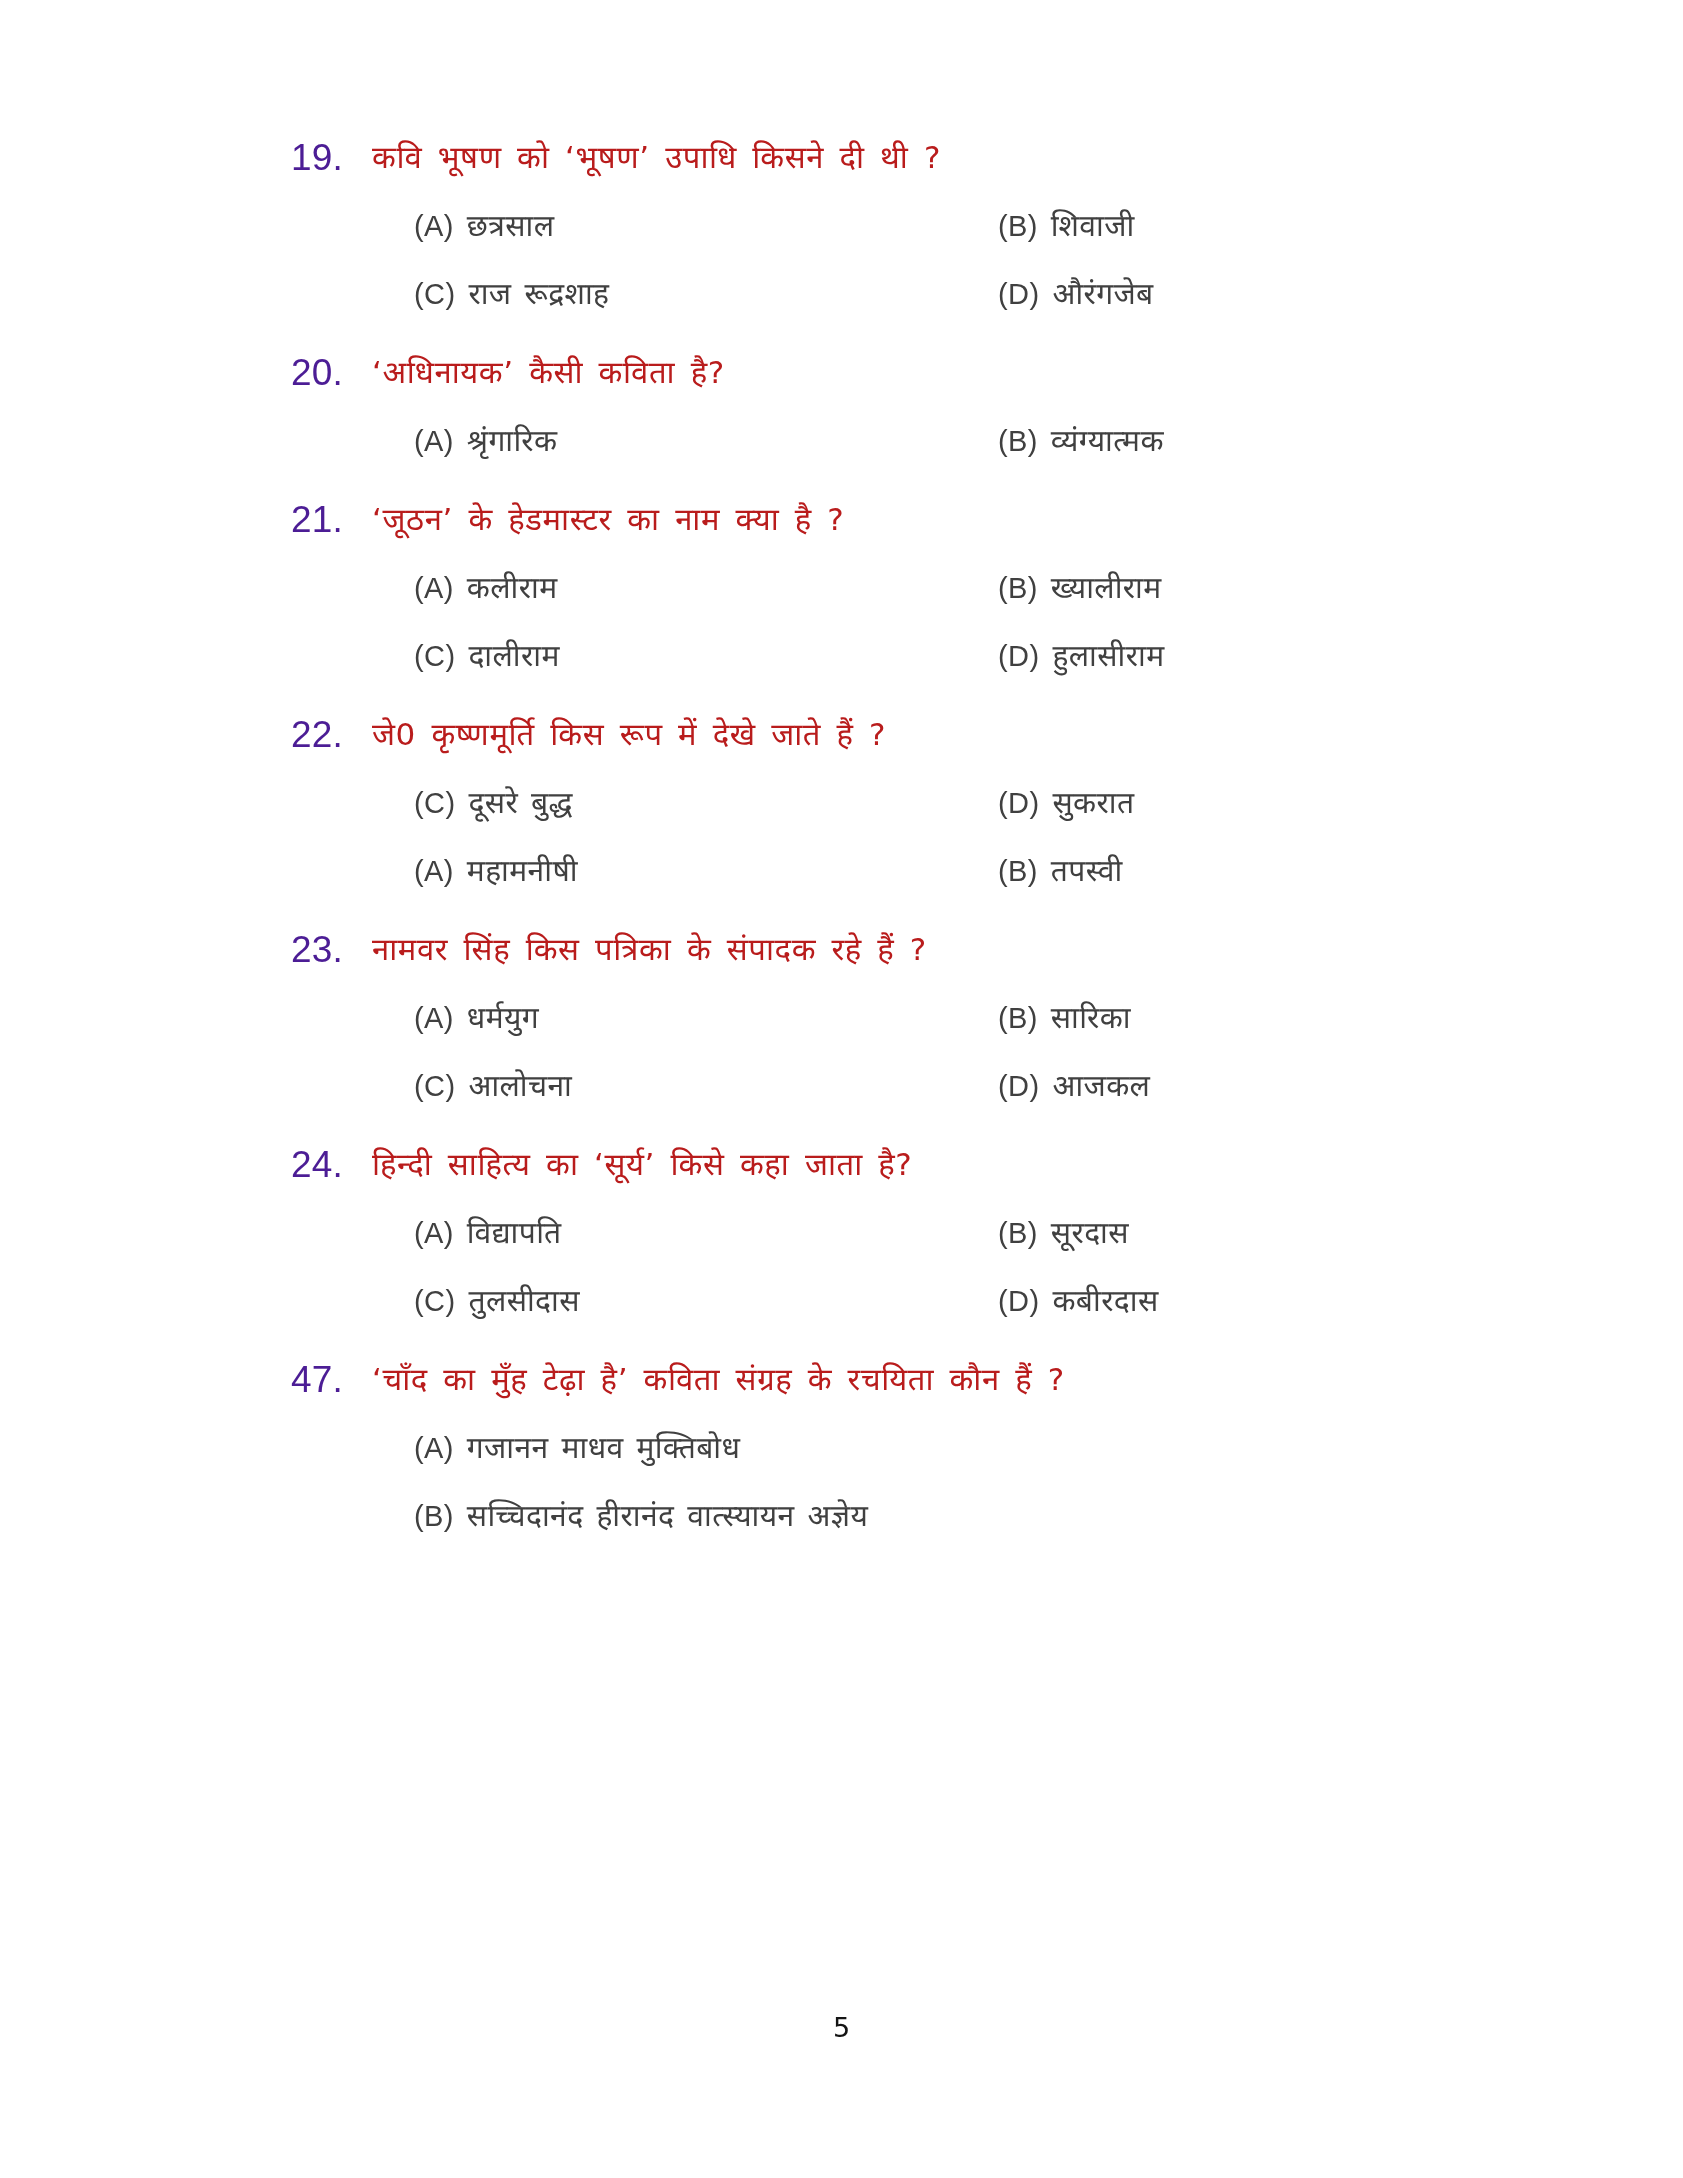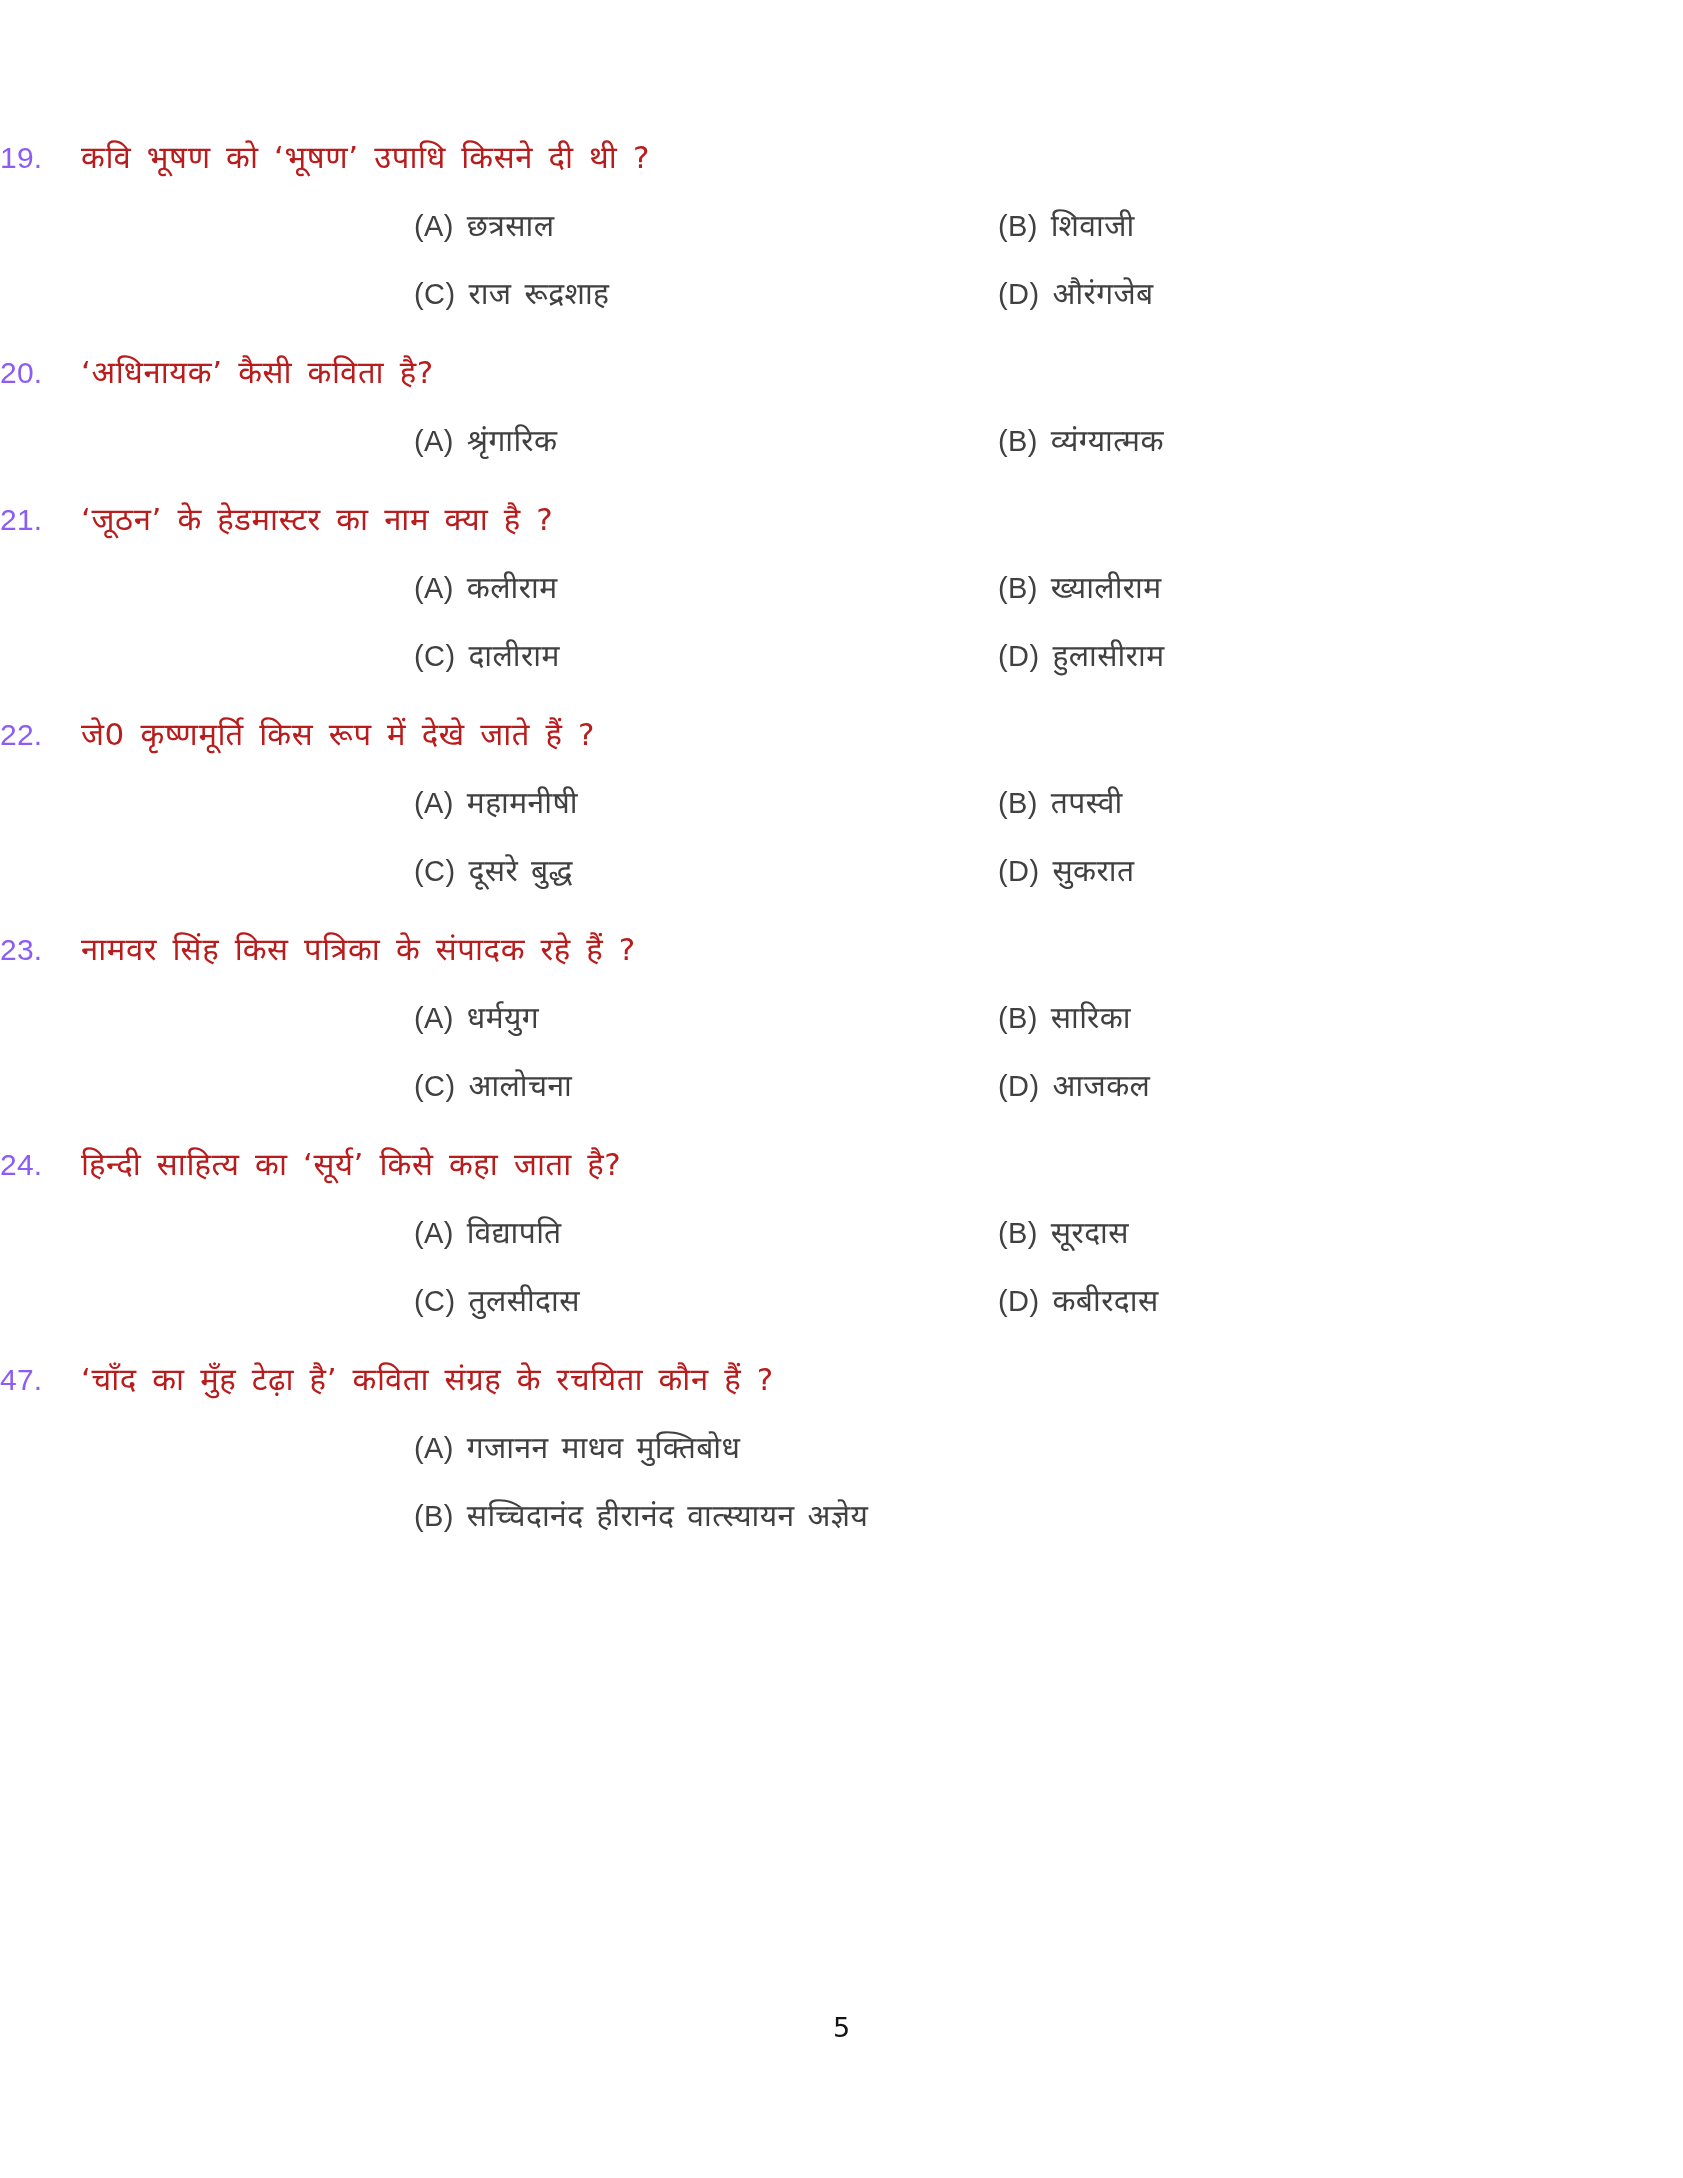--- a/index.html
+++ b/index.html
@@ -36,23 +36,24 @@
   }
   .q-head {
     display: flex;
     align-items: flex-start;
     padding: 0;
     margin: 0 0 8px 0;
   }
   .q-number {
     width: 81px;
     min-width: 81px;
-    font-size: 30px;
+    margin-left: 291px;
+    font-size: 37px;
     line-height: 57px;
-    color: #8b5cf6;
+    color: #4c1d95;
     letter-spacing: 0.2px;
     font-family: "Liberation Sans", "DejaVu Sans", sans-serif;
   }
   .q-text {
     flex: 1 1 auto;
     font-size: 31px;
     line-height: 57px;
     color: #b91c1c;
     letter-spacing: 0.6px;
     word-spacing: 5px;
@@ -186,36 +187,36 @@
       </div>
     </div>
 
     <div class="question-block">
       <div class="q-head">
         <div class="q-number">22.</div>
         <div class="q-text">जे0 कृष्णमूर्ति किस रूप में देखे जाते हैं ?</div>
       </div>
       <div class="opt-row">
         <div class="opt-cell opt-left">
+          <span class="opt-letter">(C)</span>
+          <span class="opt-label">दूसरे बुद्ध</span>
+        </div>
+        <div class="opt-cell opt-right">
+          <span class="opt-letter">(D)</span>
+          <span class="opt-label">सुकरात</span>
+        </div>
+      </div>
+      <div class="opt-row">
+        <div class="opt-cell opt-left">
           <span class="opt-letter">(A)</span>
           <span class="opt-label">महामनीषी</span>
         </div>
         <div class="opt-cell opt-right">
           <span class="opt-letter">(B)</span>
           <span class="opt-label">तपस्वी</span>
-        </div>
-      </div>
-      <div class="opt-row">
-        <div class="opt-cell opt-left">
-          <span class="opt-letter">(C)</span>
-          <span class="opt-label">दूसरे बुद्ध</span>
-        </div>
-        <div class="opt-cell opt-right">
-          <span class="opt-letter">(D)</span>
-          <span class="opt-label">सुकरात</span>
         </div>
       </div>
     </div>
 
     <div class="question-block">
       <div class="q-head">
         <div class="q-number">23.</div>
         <div class="q-text">नामवर सिंह किस पत्रिका के संपादक रहे हैं ?</div>
       </div>
       <div class="opt-row">

